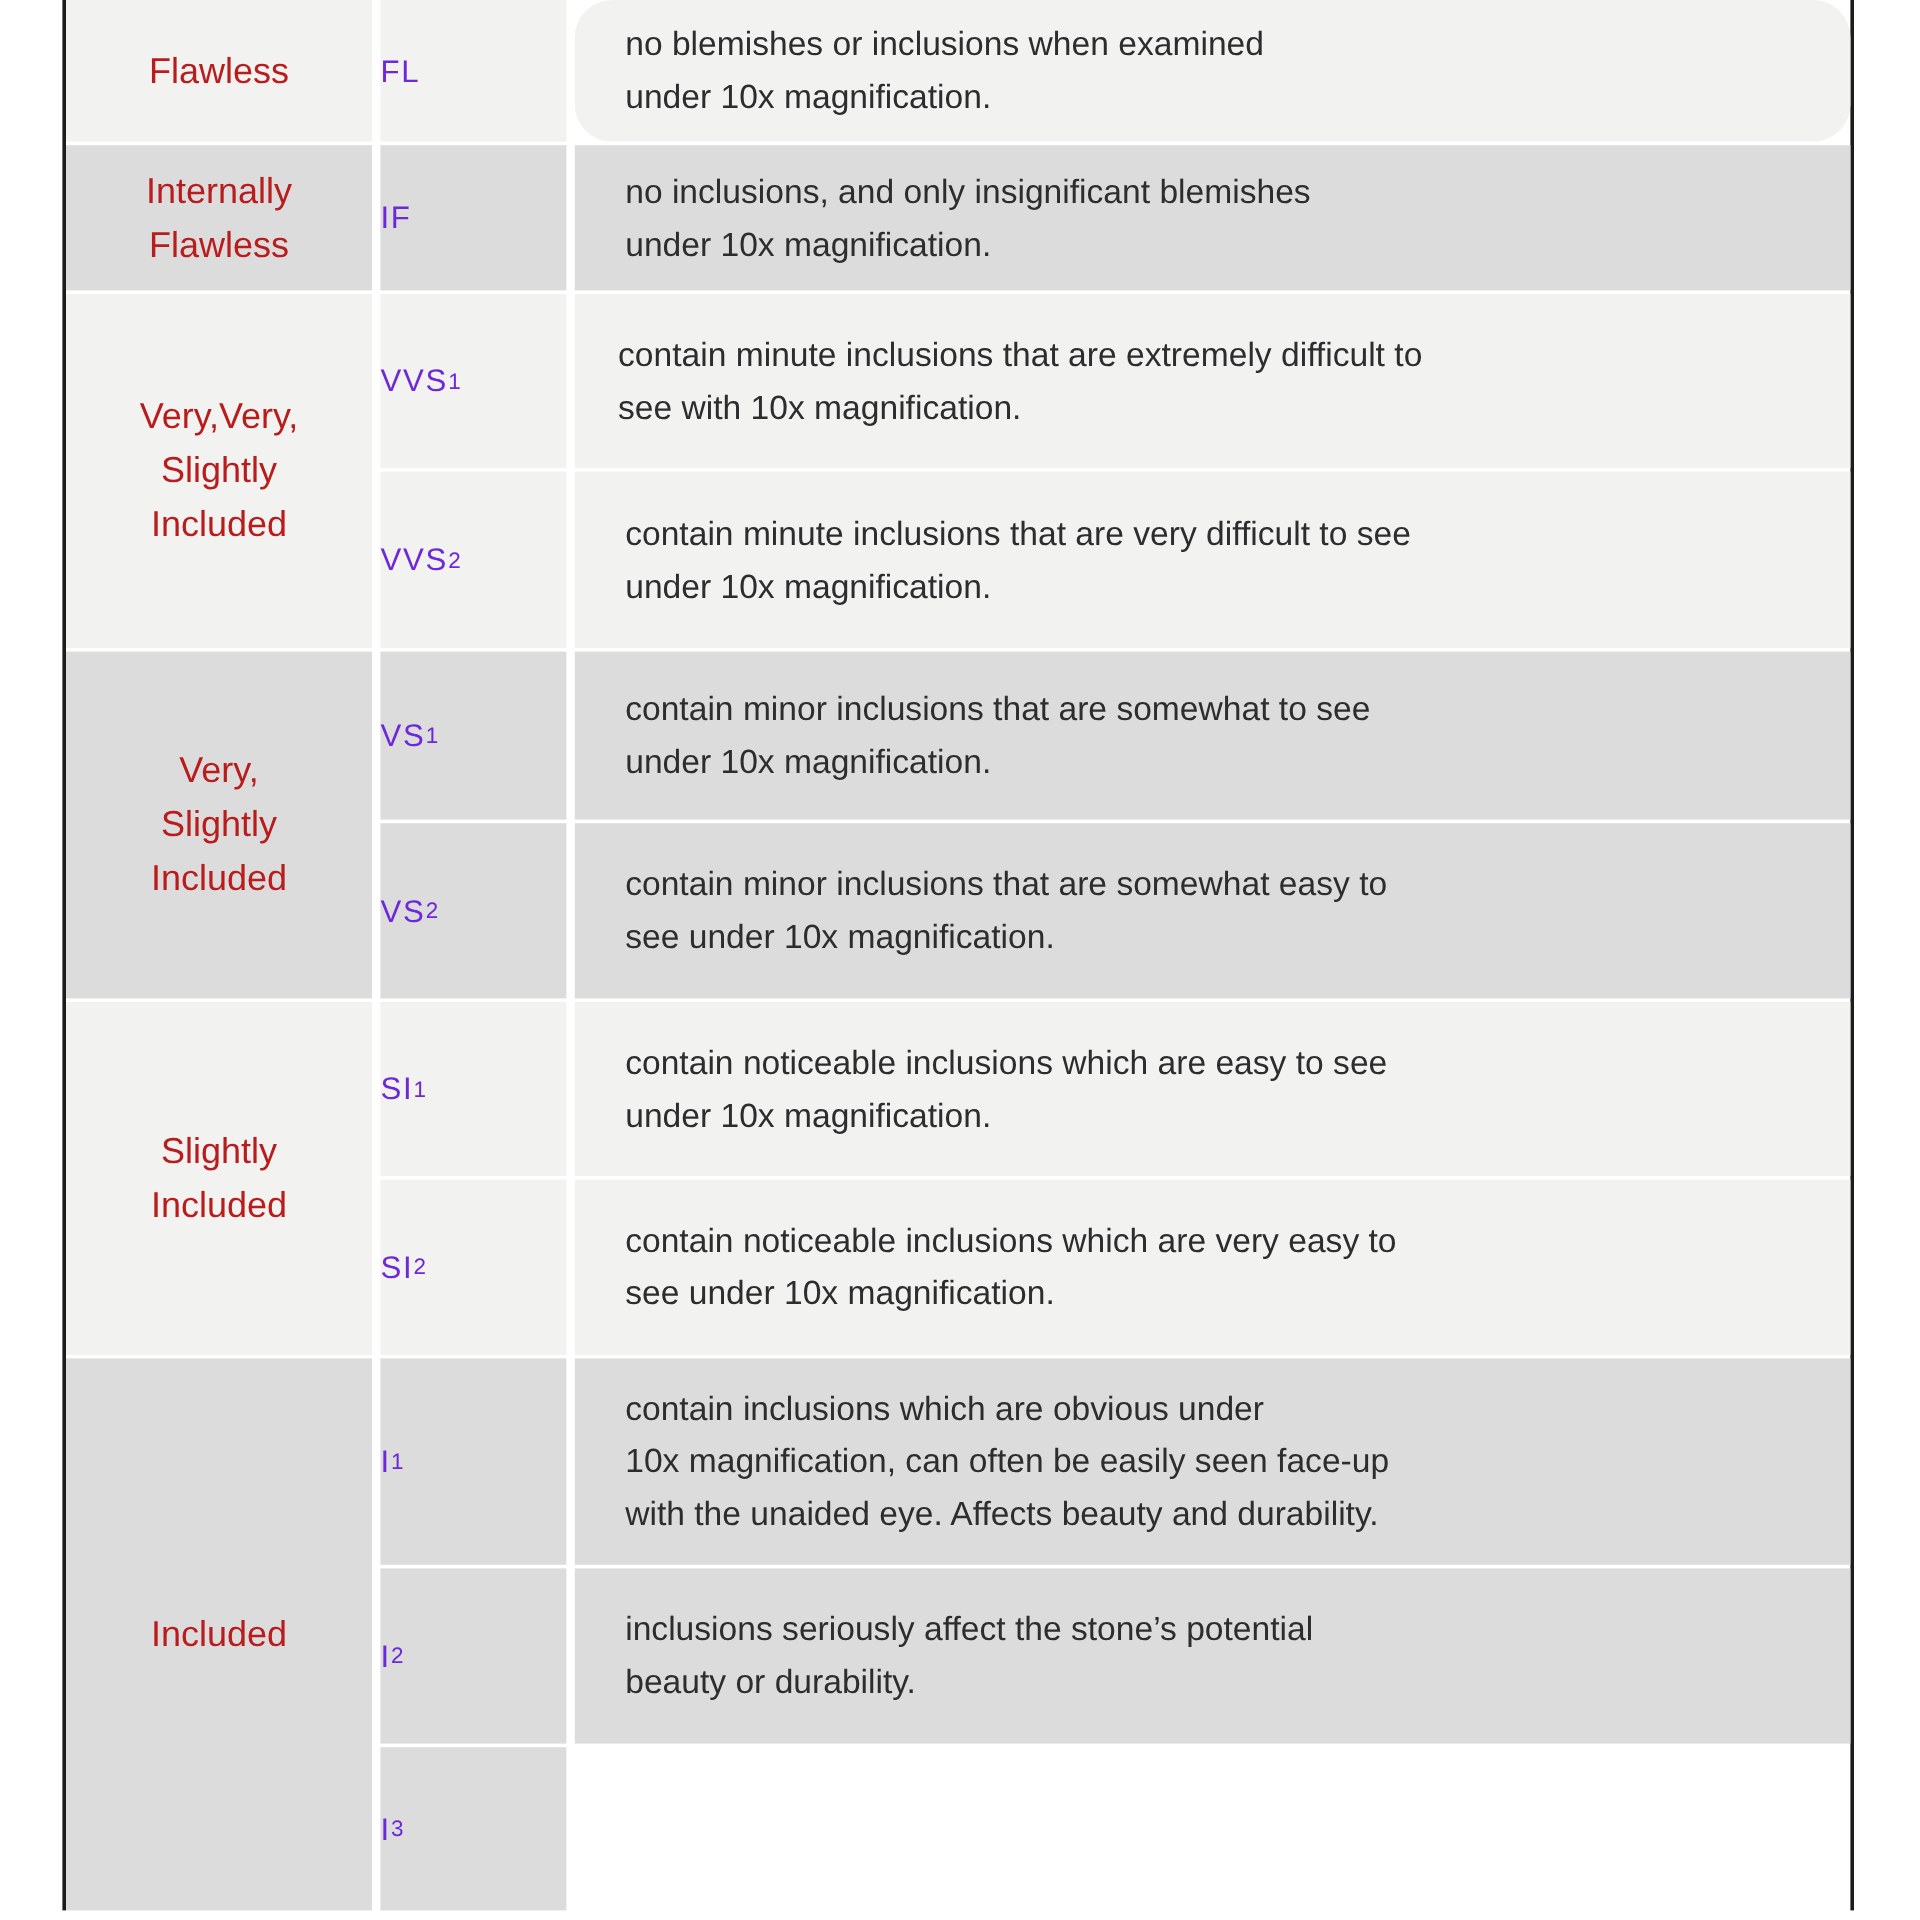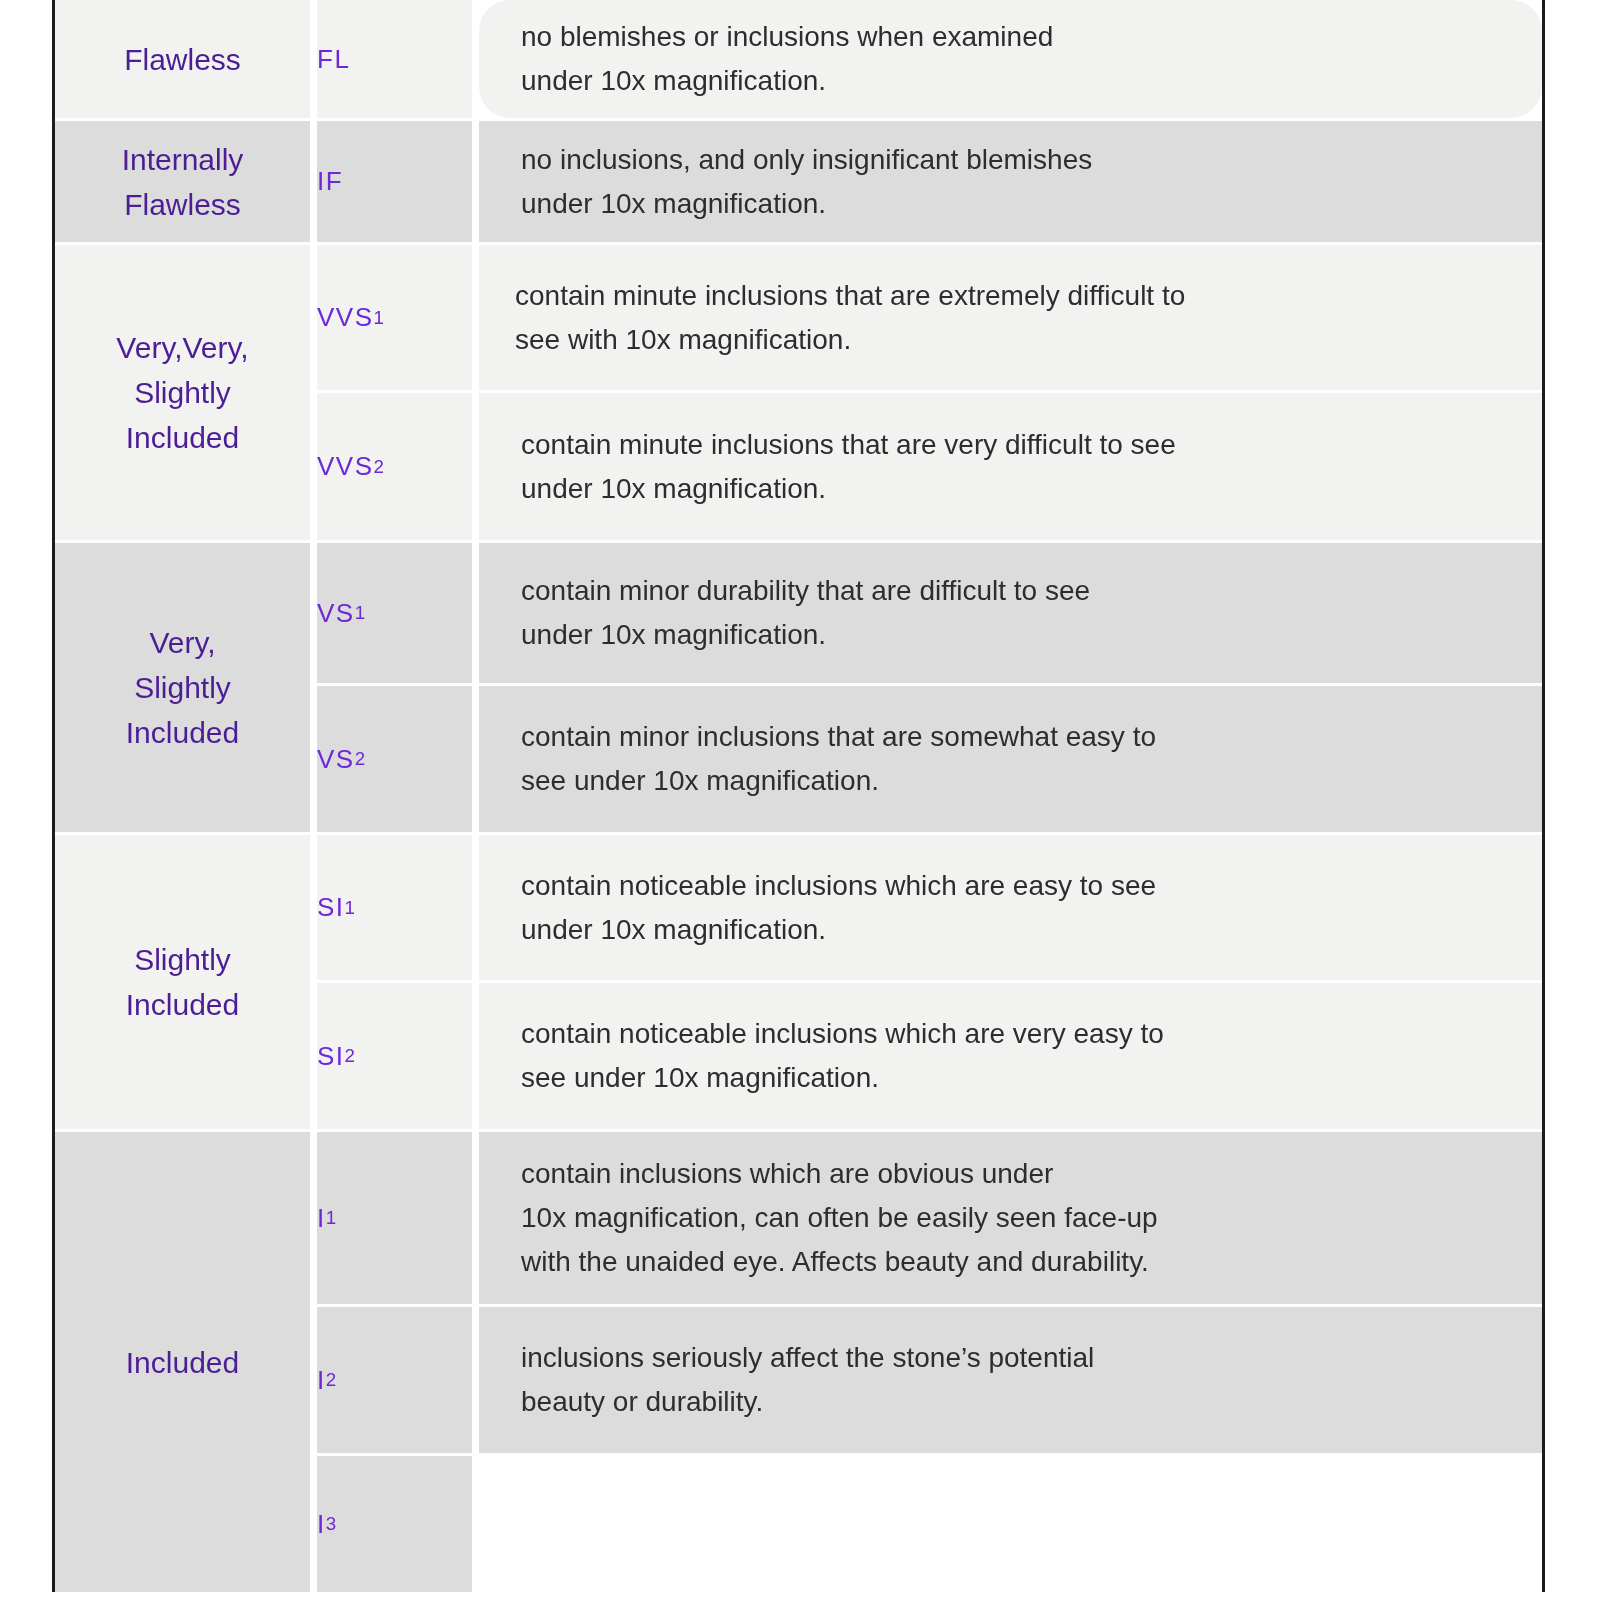--- a/index.html
+++ b/index.html
@@ -26,21 +26,21 @@
   .cell{box-sizing:border-box;}
   .bg-light{background:#f2f2f1;}
   .bg-dark{background:#dcdcdc;}
 
   .cat{
     grid-column:1;
     display:flex;align-items:center;justify-content:center;
     text-align:center;
     white-space:pre-line;
     font-size:30px;line-height:45px;
-    color:#4c1d95;
+    color:#b91c1c;
   }
   .code{
     grid-column:3;
     display:flex;align-items:center;justify-content:flex-start;
     font-size:26px;letter-spacing:1.5px;
     color:#6d28d9;
   }
   .code .num{font-size:0.72em;letter-spacing:0.5px;}
   .desc{
     grid-column:5;
@@ -94,21 +94,21 @@
     <div class="cell desc bg-light" style="grid-row:7;">contain minute inclusions that are very difficult to see
 under 10x magnification.</div>
 
     <div class="cell cat bg-dark" style="grid-row:9 / span 3;">Very,
 Slightly
 Included</div>
     <div class="cell code bg-dark" style="grid-row:9;">
         <span>VS</span>
         <span class="num">1</span>
       </div>
-    <div class="cell desc bg-dark" style="grid-row:9;">contain minor durability that are difficult to see
+    <div class="cell desc bg-dark" style="grid-row:9;">contain minor inclusions that are somewhat to see
 under 10x magnification.</div>
     <div class="cell code bg-dark" style="grid-row:11;">
         <span>VS</span>
         <span class="num">2</span>
       </div>
     <div class="cell desc bg-dark" style="grid-row:11;">contain minor inclusions that are somewhat easy to
 see under 10x magnification.</div>
 
     <div class="cell cat bg-light" style="grid-row:13 / span 3;">Slightly
 Included</div>

